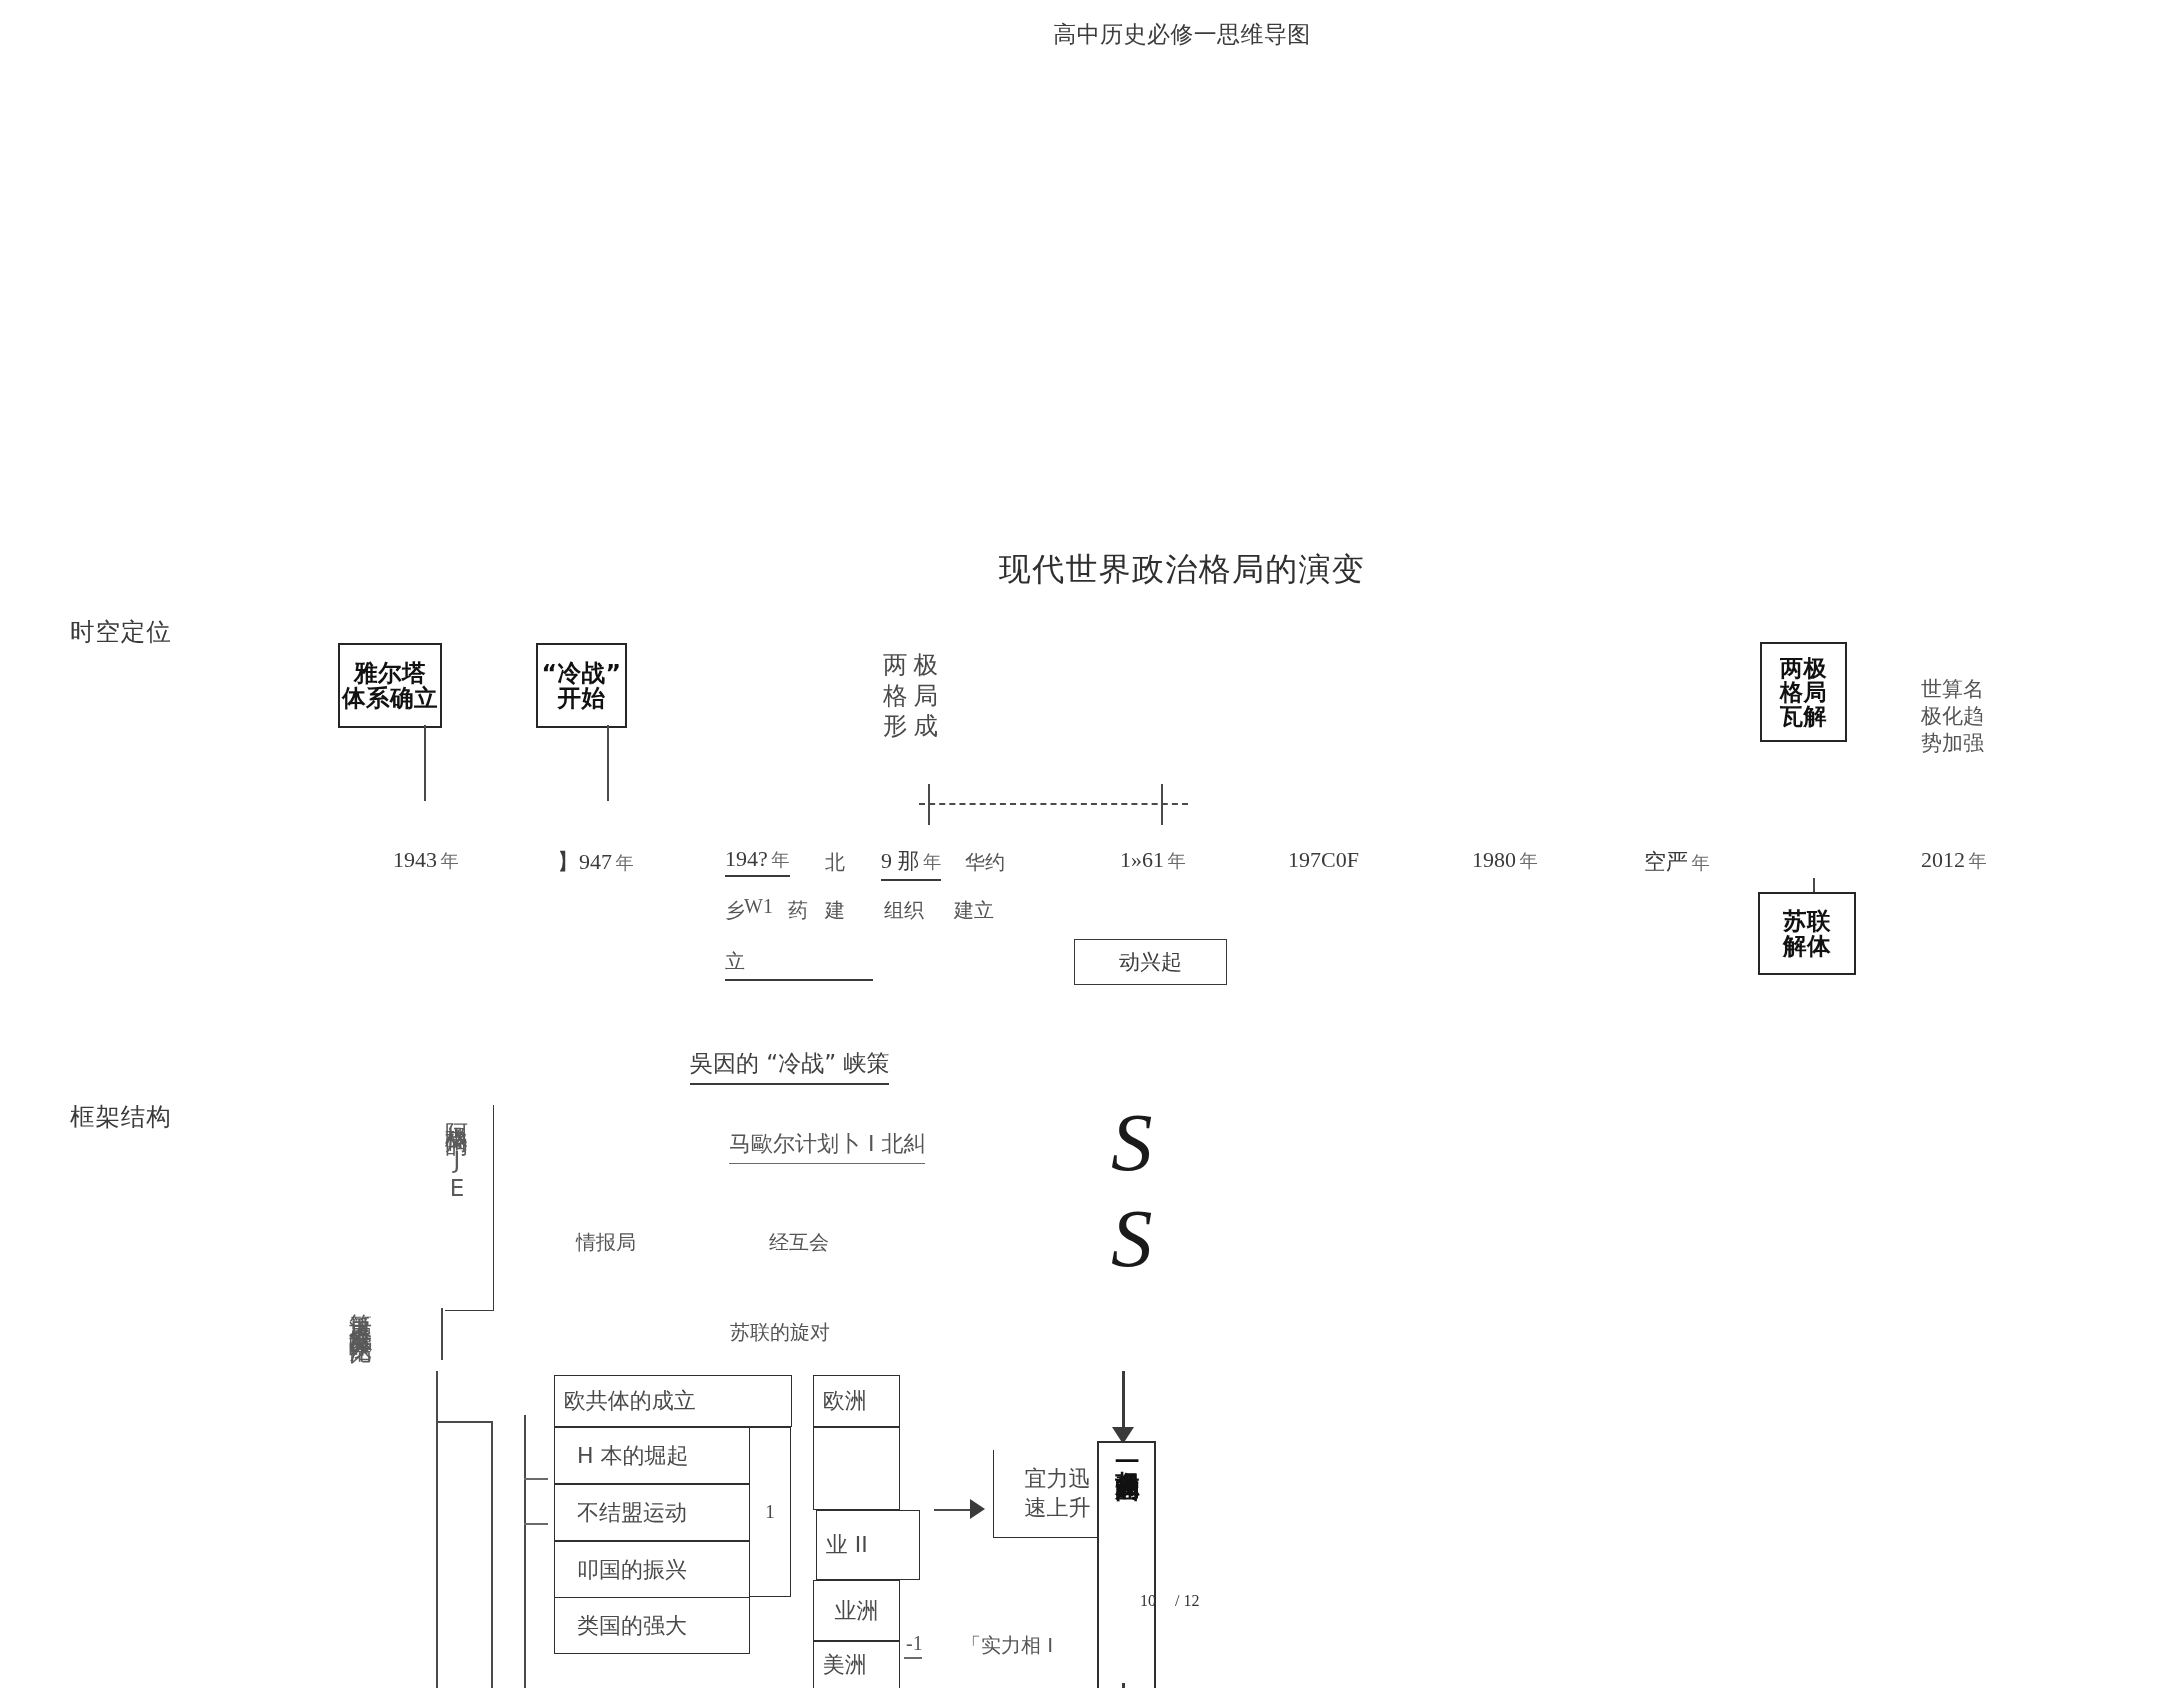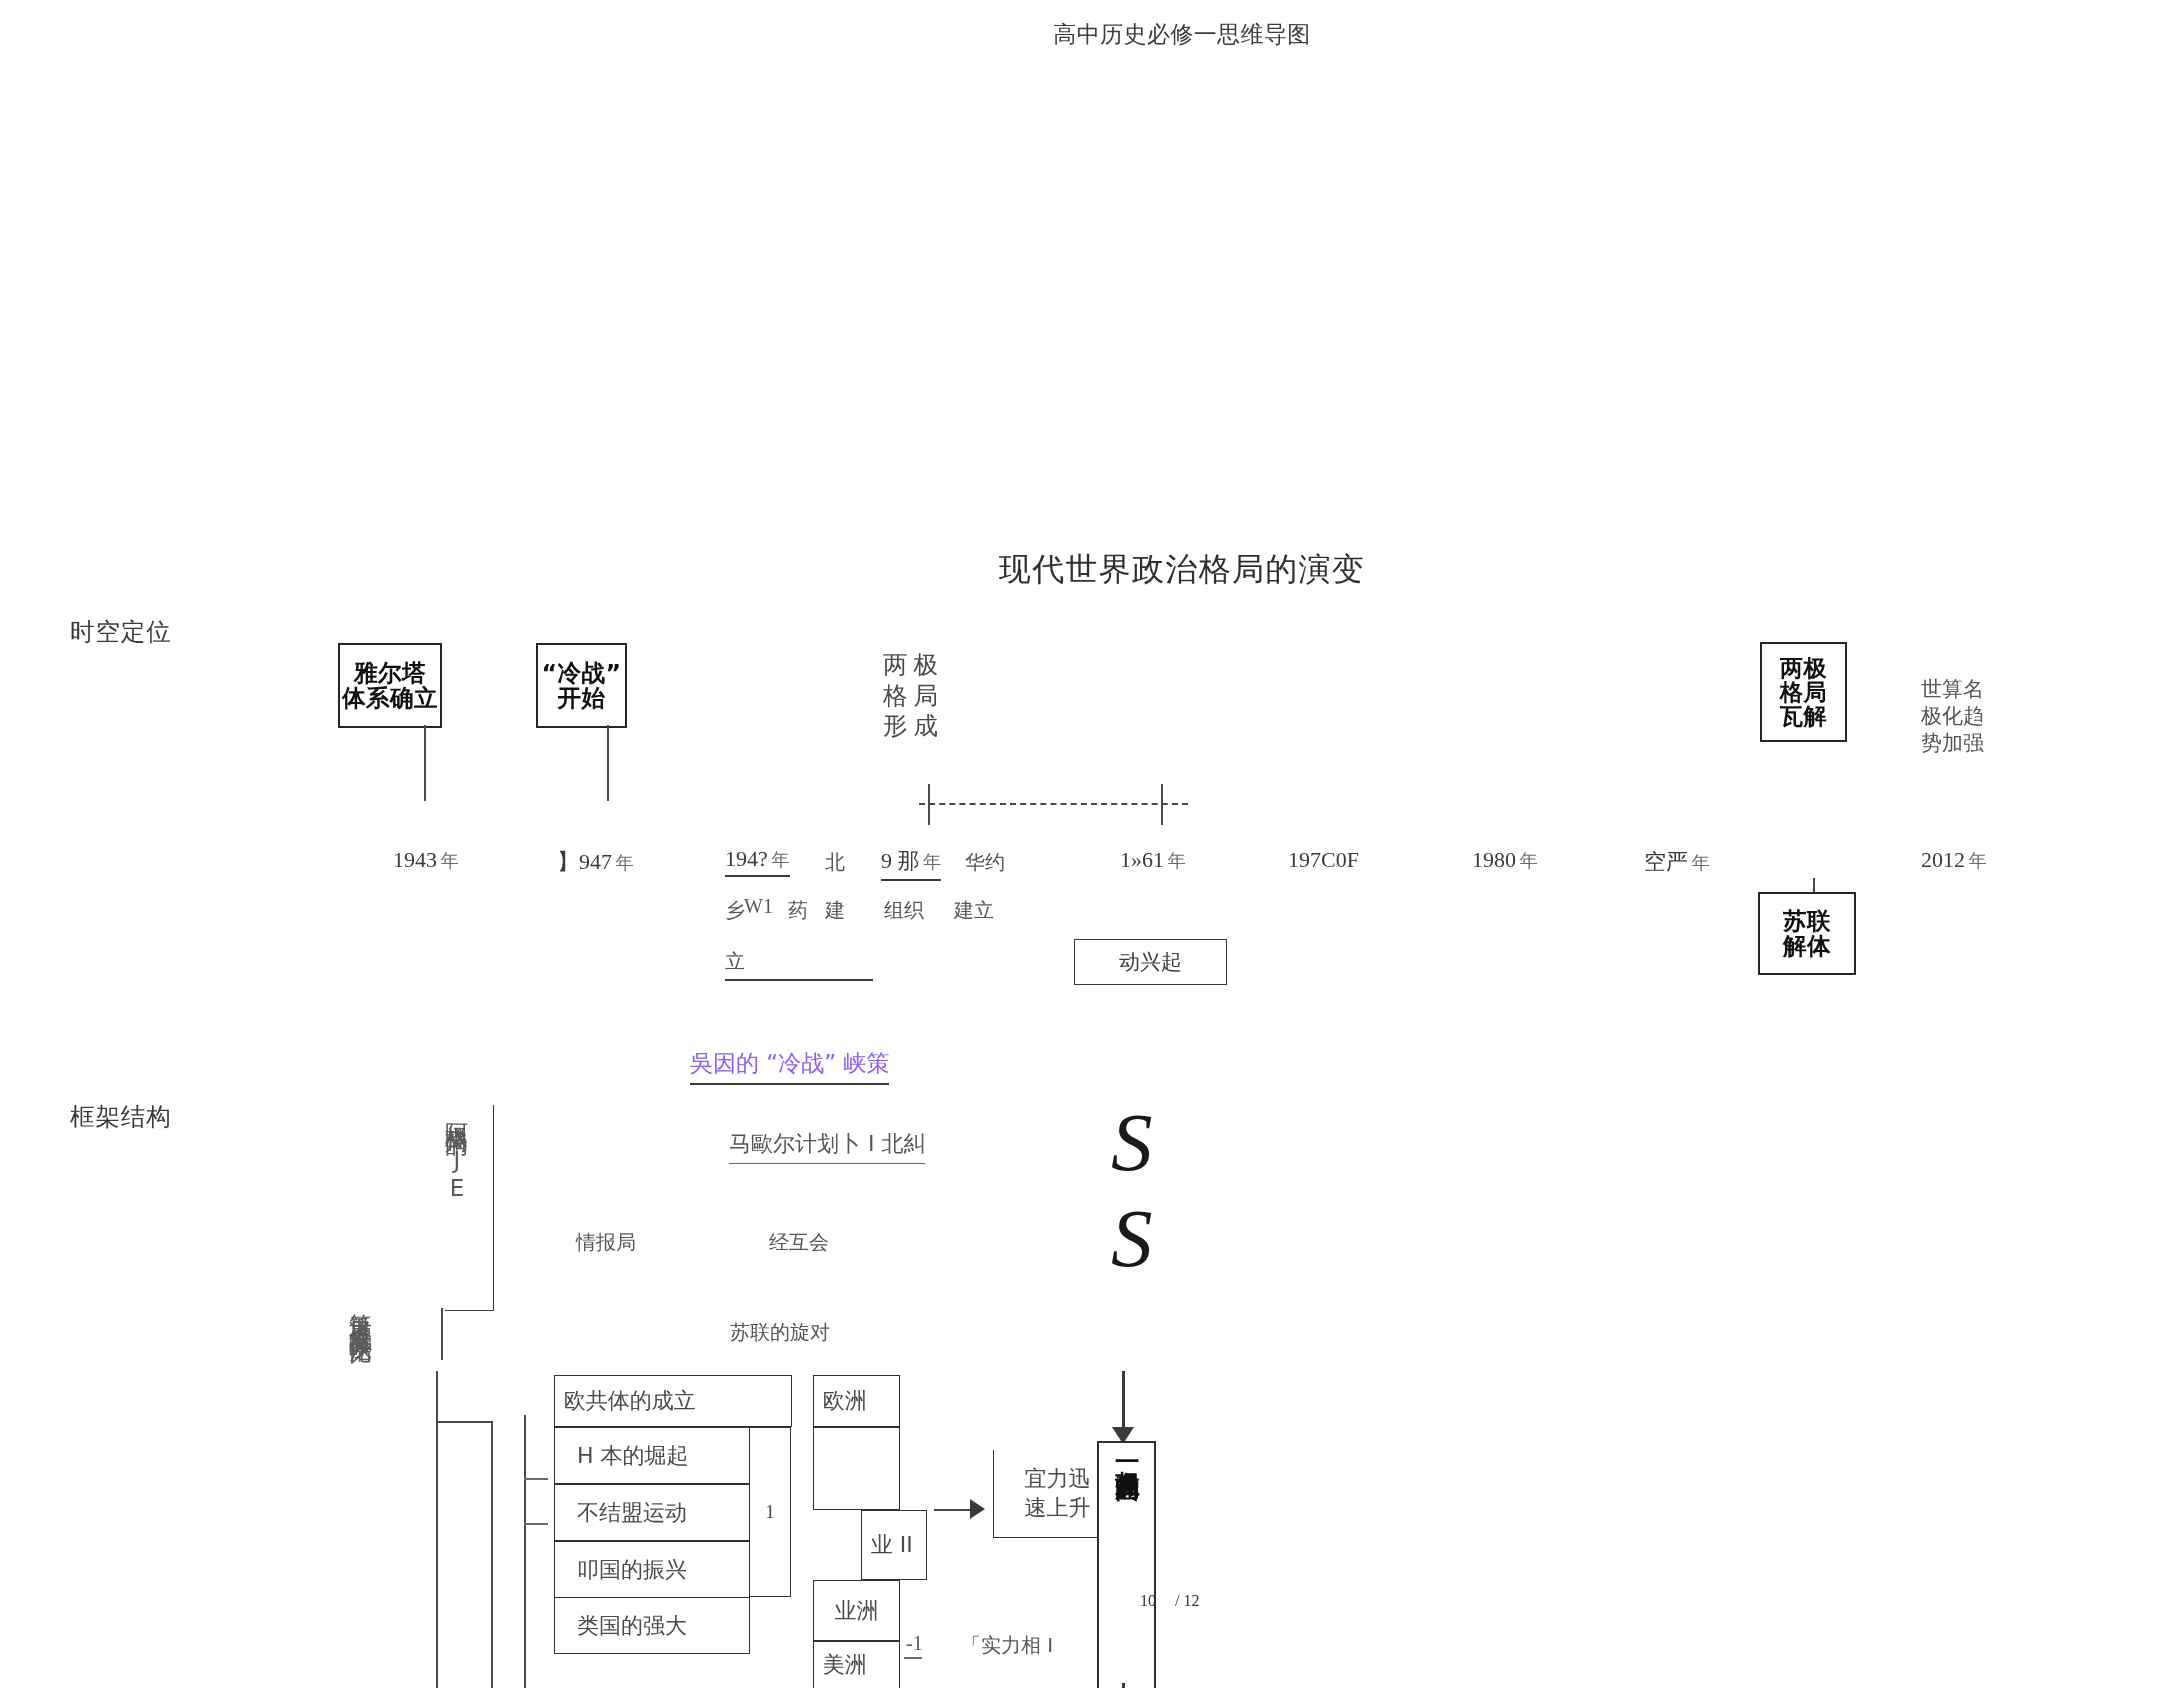--- a/index.html
+++ b/index.html
@@ -64,21 +64,21 @@
   }
 
   
   .grid2{
     display:grid;grid-template-columns:auto auto;
     column-gap:6.1px;row-gap:1.7px;font-size:24.5px;color:#4a4a4a;line-height:1.18;
   }
 
   
   .uline{
-    font-size:23px;color:#8b5cf6;border-bottom:2.2px solid #3a3a3a;
+    font-size:23px;color:#404040;border-bottom:2.2px solid #3a3a3a;
     padding-bottom:4.4px;white-space:nowrap;
   }
   .uline-thin{
     font-size:22px;color:#555;border-bottom:1.7px solid #6a6a6a;
     padding-bottom:4.4px;white-space:nowrap;
   }
   .sglyph{
     font-family:"Liberation Serif","DejaVu Serif",serif;
     font-style:italic;font-size:83px;color:#1a1a1a;line-height:0.8;
   }
@@ -237,21 +237,21 @@
 <div class="abs tbl-cell padl cn" style="top:1375px;left:554px;width:238px;height:52px;">欧共体的成立</div>
 <div class="abs tbl-cell padl cn" style="top:1427px;left:554px;width:196px;height:57px;padding-left:22px;">H 本的堀起</div>
 <div class="abs tbl-cell padl cn" style="top:1484px;left:554px;width:196px;height:57px;padding-left:22px;">不结盟运动</div>
 <div class="abs tbl-cell padl cn" style="top:1541px;left:554px;width:196px;height:57px;padding-left:22px;">叩国的振兴</div>
 <div class="abs tbl-cell padl cn" style="top:1597px;left:554px;width:196px;height:57px;padding-left:22px;">类国的强大</div>
 
 <div class="abs tbl-cell center" style="top:1427px;left:750px;width:41px;height:170px;font-size:19px;border-left:none;">1</div>
 
 <div class="abs tbl-cell padl cn" style="top:1375px;left:813px;width:87px;height:52px;">欧洲</div>
 <div class="abs tbl-cell padl cn" style="top:1427px;left:813px;width:87px;height:83px;"></div>
-<div class="abs tbl-cell padl cn" style="top:1510px;left:861px;width:66px;height:70px;">业 II</div>
+<div class="abs tbl-cell padl cn" style="top:1510px;left:816px;width:104px;height:70px;">业 II</div>
 <div class="abs tbl-cell center cn" style="top:1580px;left:813px;width:87px;height:61px;">业洲</div>
 <div class="abs tbl-cell padl cn" style="top:1641px;left:813px;width:87px;height:48px;">美洲</div>
 
 <div class="abs tick" style="top:1657px;left:904px;width:17.5px;"></div>
 
 <div class="abs hline" style="top:1509px;left:934px;width:39px;"></div>
 <div class="abs" style="top:1499px;left:970px;width:0;height:0;border-left:15px solid #3a3a3a;border-top:10.5px solid transparent;border-bottom:10.5px solid transparent;"></div>
 
 <div class="abs brk cn" style="top:1450px;left:993px;width:127px;height:87px;border-top:none;display:flex;flex-direction:column;align-items:center;justify-content:center;font-size:22px;color:#4a4a4a;line-height:1.3;">
   <span>宜力迅</span>

